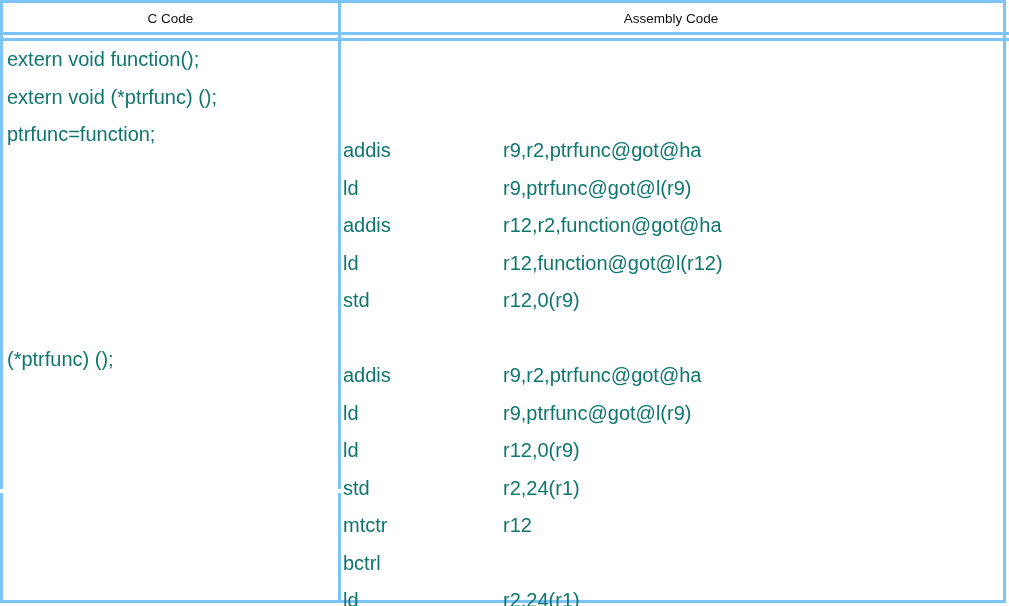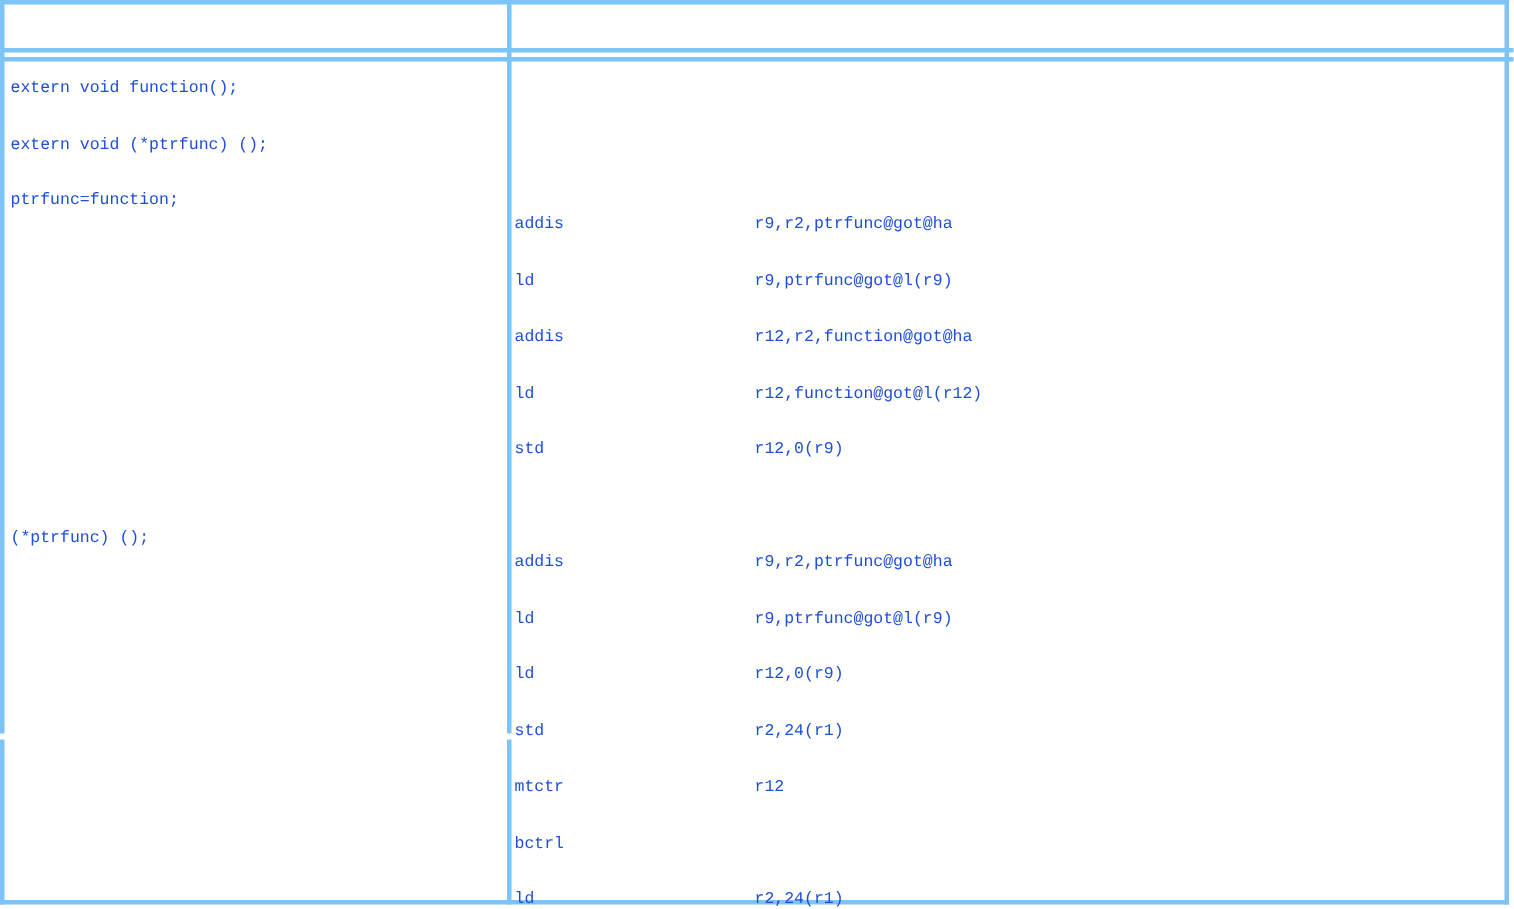--- a/index.html
+++ b/index.html
@@ -48,23 +48,23 @@
     font-size: 13.5px;
     color: #111111;
     white-space: nowrap;
   }
   #header-c-code   { left: 3px;   width: 335px; }
   #header-asm-code { left: 341px; width: 660px; }
 
   
   .code-cell {
     position: absolute;
-    font-family: Liberation Mono, monospace;
-    font-size: 11px;
-    color: #1d4ed8;
+    font-family: Liberation Sans, sans-serif;
+    font-size: 20px;
+    color: #0f766e;
     white-space: pre;
   }
   #c-code-cell   { left: 7px;  top: 41px; width: 328px; }
   #asm-code-cell { left: 343px; top: 57px; width: 655px; }
 
   .code-line {
     height: 37.5px;
     line-height: 37.5px;
     white-space: pre;
   }
@@ -94,18 +94,22 @@
   <div class="rule rule-h" style="left:0px;   top:32px;  width:1009px;"></div>
   <div class="rule rule-h" style="left:0px;   top:38px;  width:1009px;"></div>
   <div class="rule rule-h" style="left:0px;   top:600px; width:1006px;"></div>
 
   <div class="rule rule-v" style="left:0px;   top:0px;   height:489px;"></div>
   <div class="rule rule-v" style="left:0px;   top:493px; height:110px;"></div>
   <div class="rule rule-v" style="left:338px; top:0px;   height:489px;"></div>
   <div class="rule rule-v" style="left:338px; top:493px; height:110px;"></div>
   <div class="rule rule-v" style="left:1003px;top:0px;   height:603px;"></div>
 
+  <div id="header-row">
+    <div class="col-header" id="header-c-code">C Code</div>
+    <div class="col-header" id="header-asm-code">Assembly Code</div>
+  </div>
 
   <div class="code-cell" id="c-code-cell"><div class="code-line">extern void function();</div><div class="code-line">extern void (*ptrfunc) ();</div><div class="code-line">ptrfunc=function;</div><div class="code-line blank">&nbsp;</div><div class="code-line blank">&nbsp;</div><div class="code-line blank">&nbsp;</div><div class="code-line blank">&nbsp;</div><div class="code-line blank">&nbsp;</div><div class="code-line">(*ptrfunc) ();</div><div class="code-line blank">&nbsp;</div><div class="code-line blank">&nbsp;</div><div class="code-line blank">&nbsp;</div><div class="code-line blank">&nbsp;</div><div class="code-line blank">&nbsp;</div><div class="code-line blank">&nbsp;</div></div>
 
   <div class="code-cell" id="asm-code-cell"><div class="asm-line"><span class="asm-mnemonic">&nbsp;</span><span class="asm-operands">&nbsp;</span></div><div class="asm-line"><span class="asm-mnemonic">&nbsp;</span><span class="asm-operands">&nbsp;</span></div><div class="asm-line"><span class="asm-mnemonic">addis</span><span class="asm-operands">r9,r2,ptrfunc@got@ha</span></div><div class="asm-line"><span class="asm-mnemonic">ld</span><span class="asm-operands">r9,ptrfunc@got@l(r9)</span></div><div class="asm-line"><span class="asm-mnemonic">addis</span><span class="asm-operands">r12,r2,function@got@ha</span></div><div class="asm-line"><span class="asm-mnemonic">ld</span><span class="asm-operands">r12,function@got@l(r12)</span></div><div class="asm-line"><span class="asm-mnemonic">std</span><span class="asm-operands">r12,0(r9)</span></div><div class="asm-line"><span class="asm-mnemonic">&nbsp;</span><span class="asm-operands">&nbsp;</span></div><div class="asm-line"><span class="asm-mnemonic">addis</span><span class="asm-operands">r9,r2,ptrfunc@got@ha</span></div><div class="asm-line"><span class="asm-mnemonic">ld</span><span class="asm-operands">r9,ptrfunc@got@l(r9)</span></div><div class="asm-line"><span class="asm-mnemonic">ld</span><span class="asm-operands">r12,0(r9)</span></div><div class="asm-line"><span class="asm-mnemonic">std</span><span class="asm-operands">r2,24(r1)</span></div><div class="asm-line"><span class="asm-mnemonic">mtctr</span><span class="asm-operands">r12</span></div><div class="asm-line"><span class="asm-mnemonic">bctrl</span><span class="asm-operands">&nbsp;</span></div><div class="asm-line"><span class="asm-mnemonic">ld</span><span class="asm-operands">r2,24(r1)</span></div></div>
 
 </div>
 
 </body></html>

